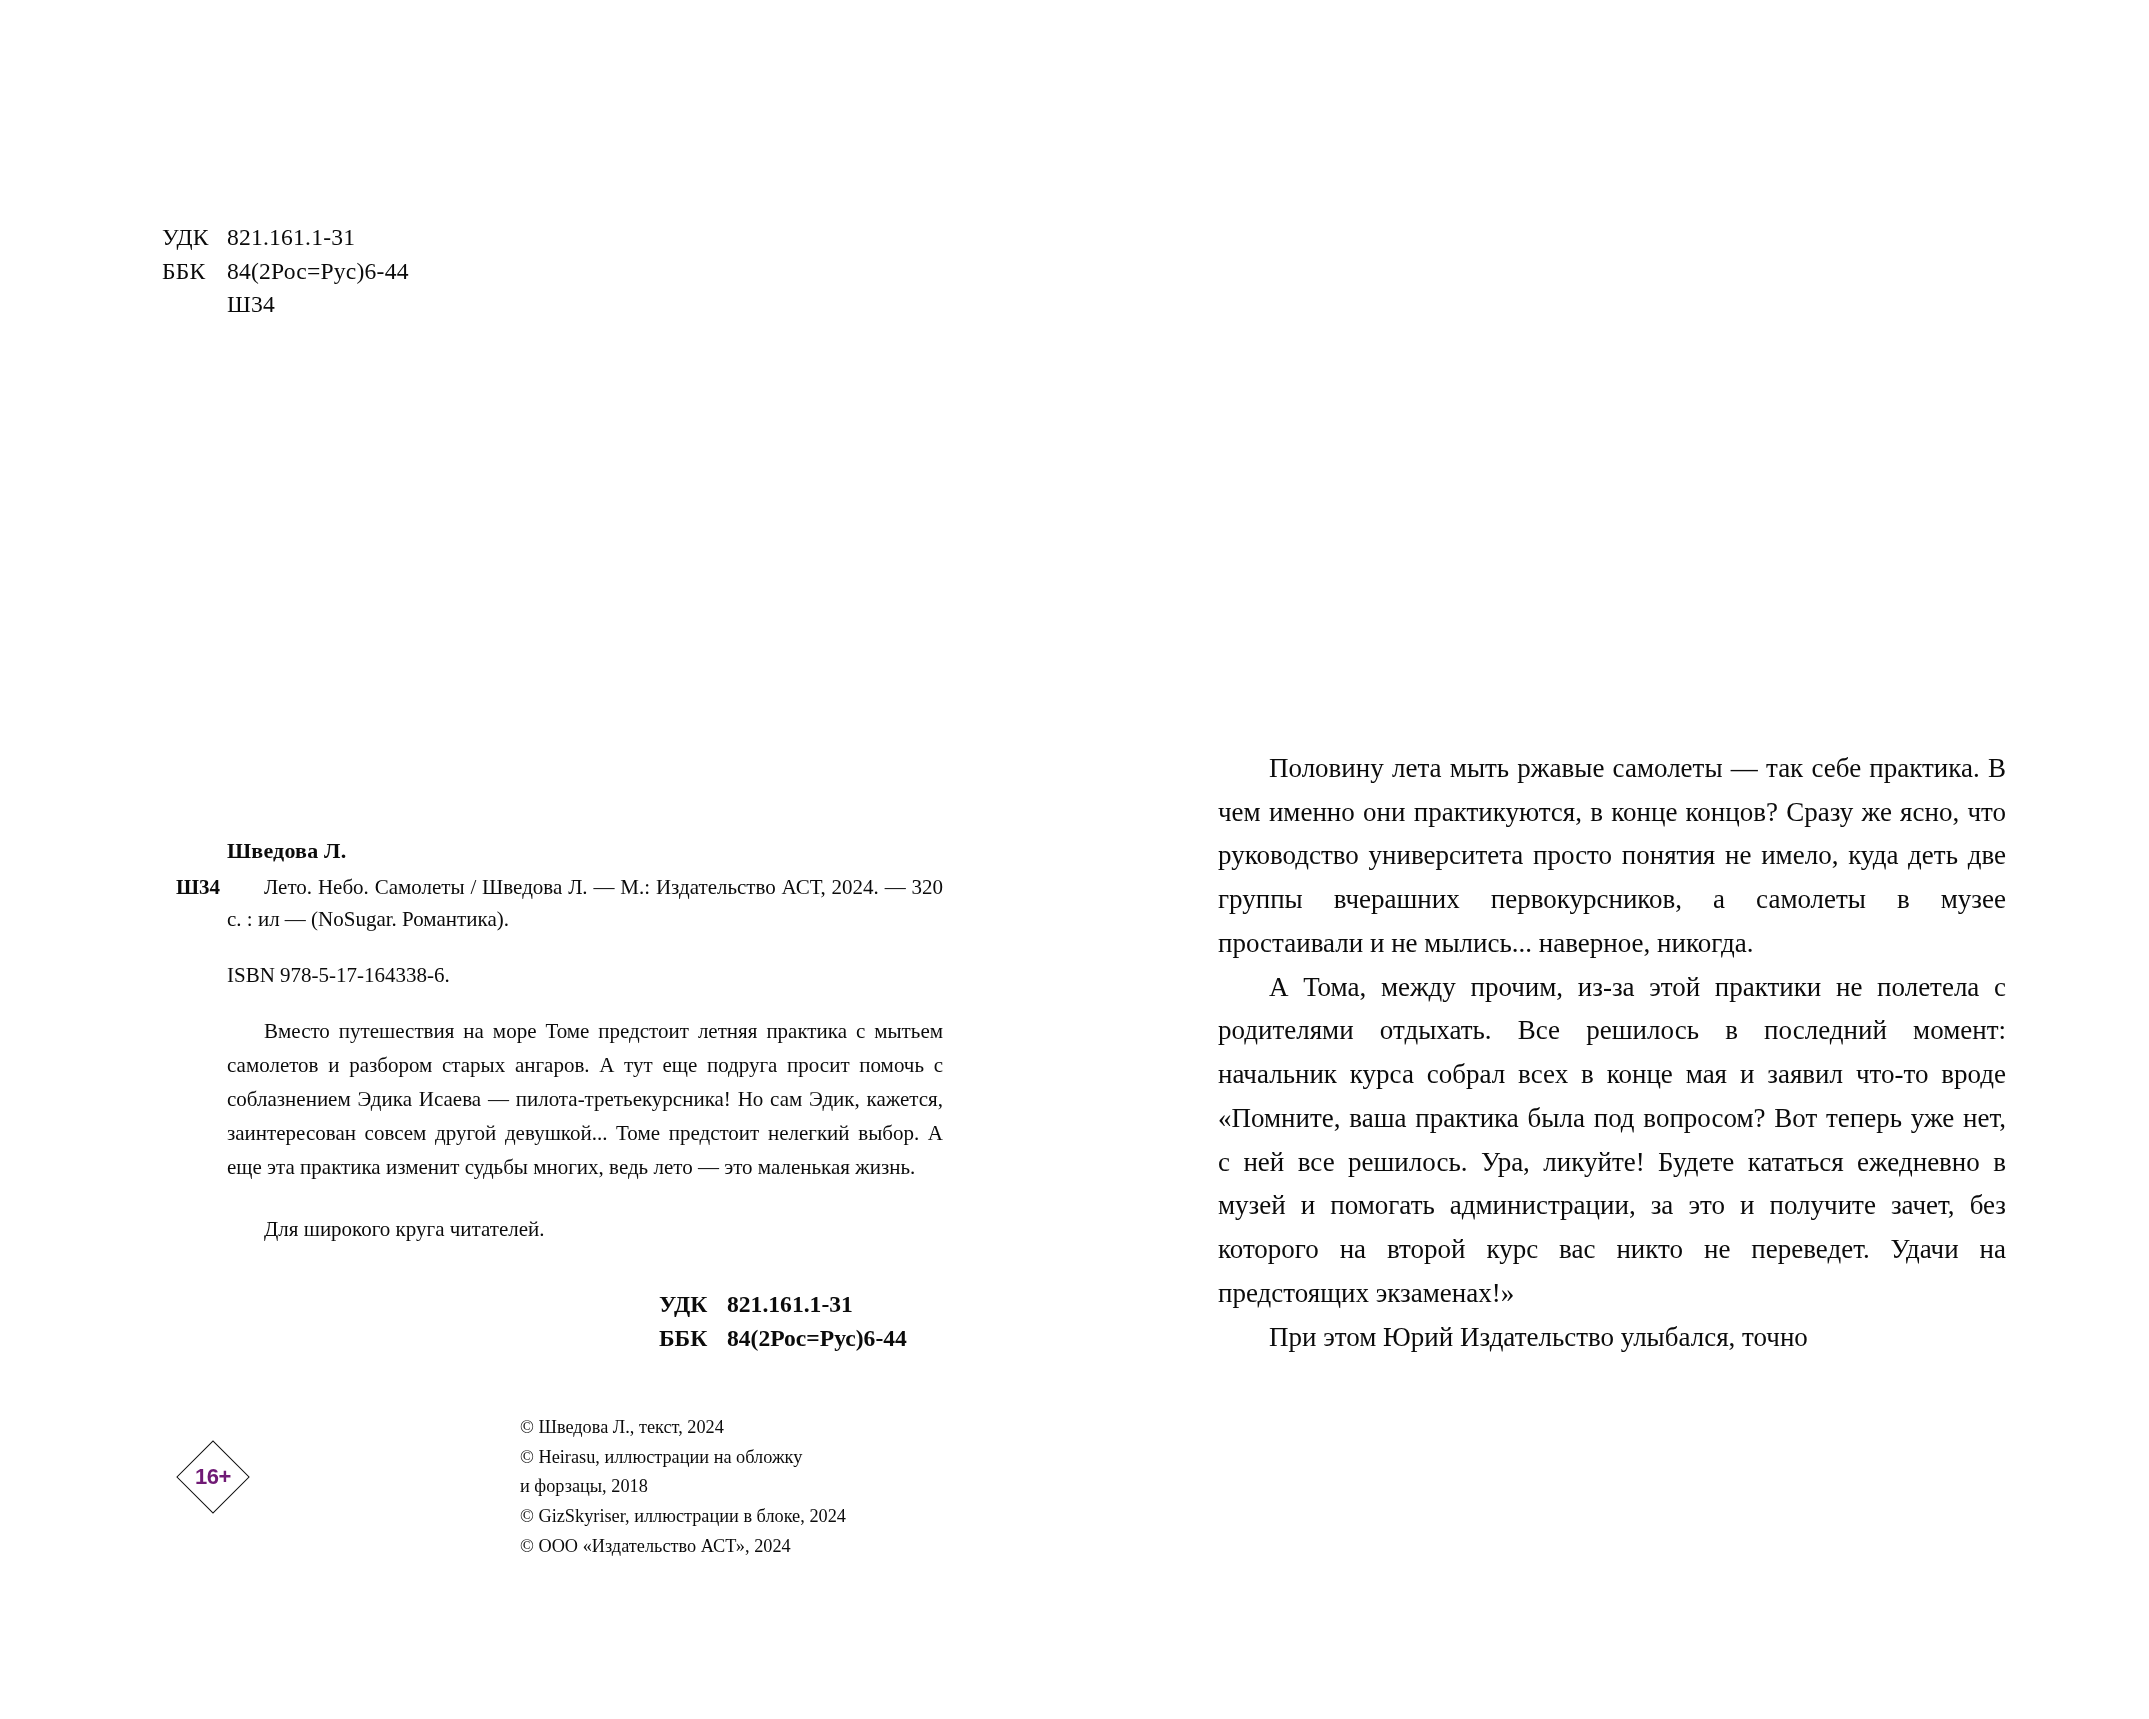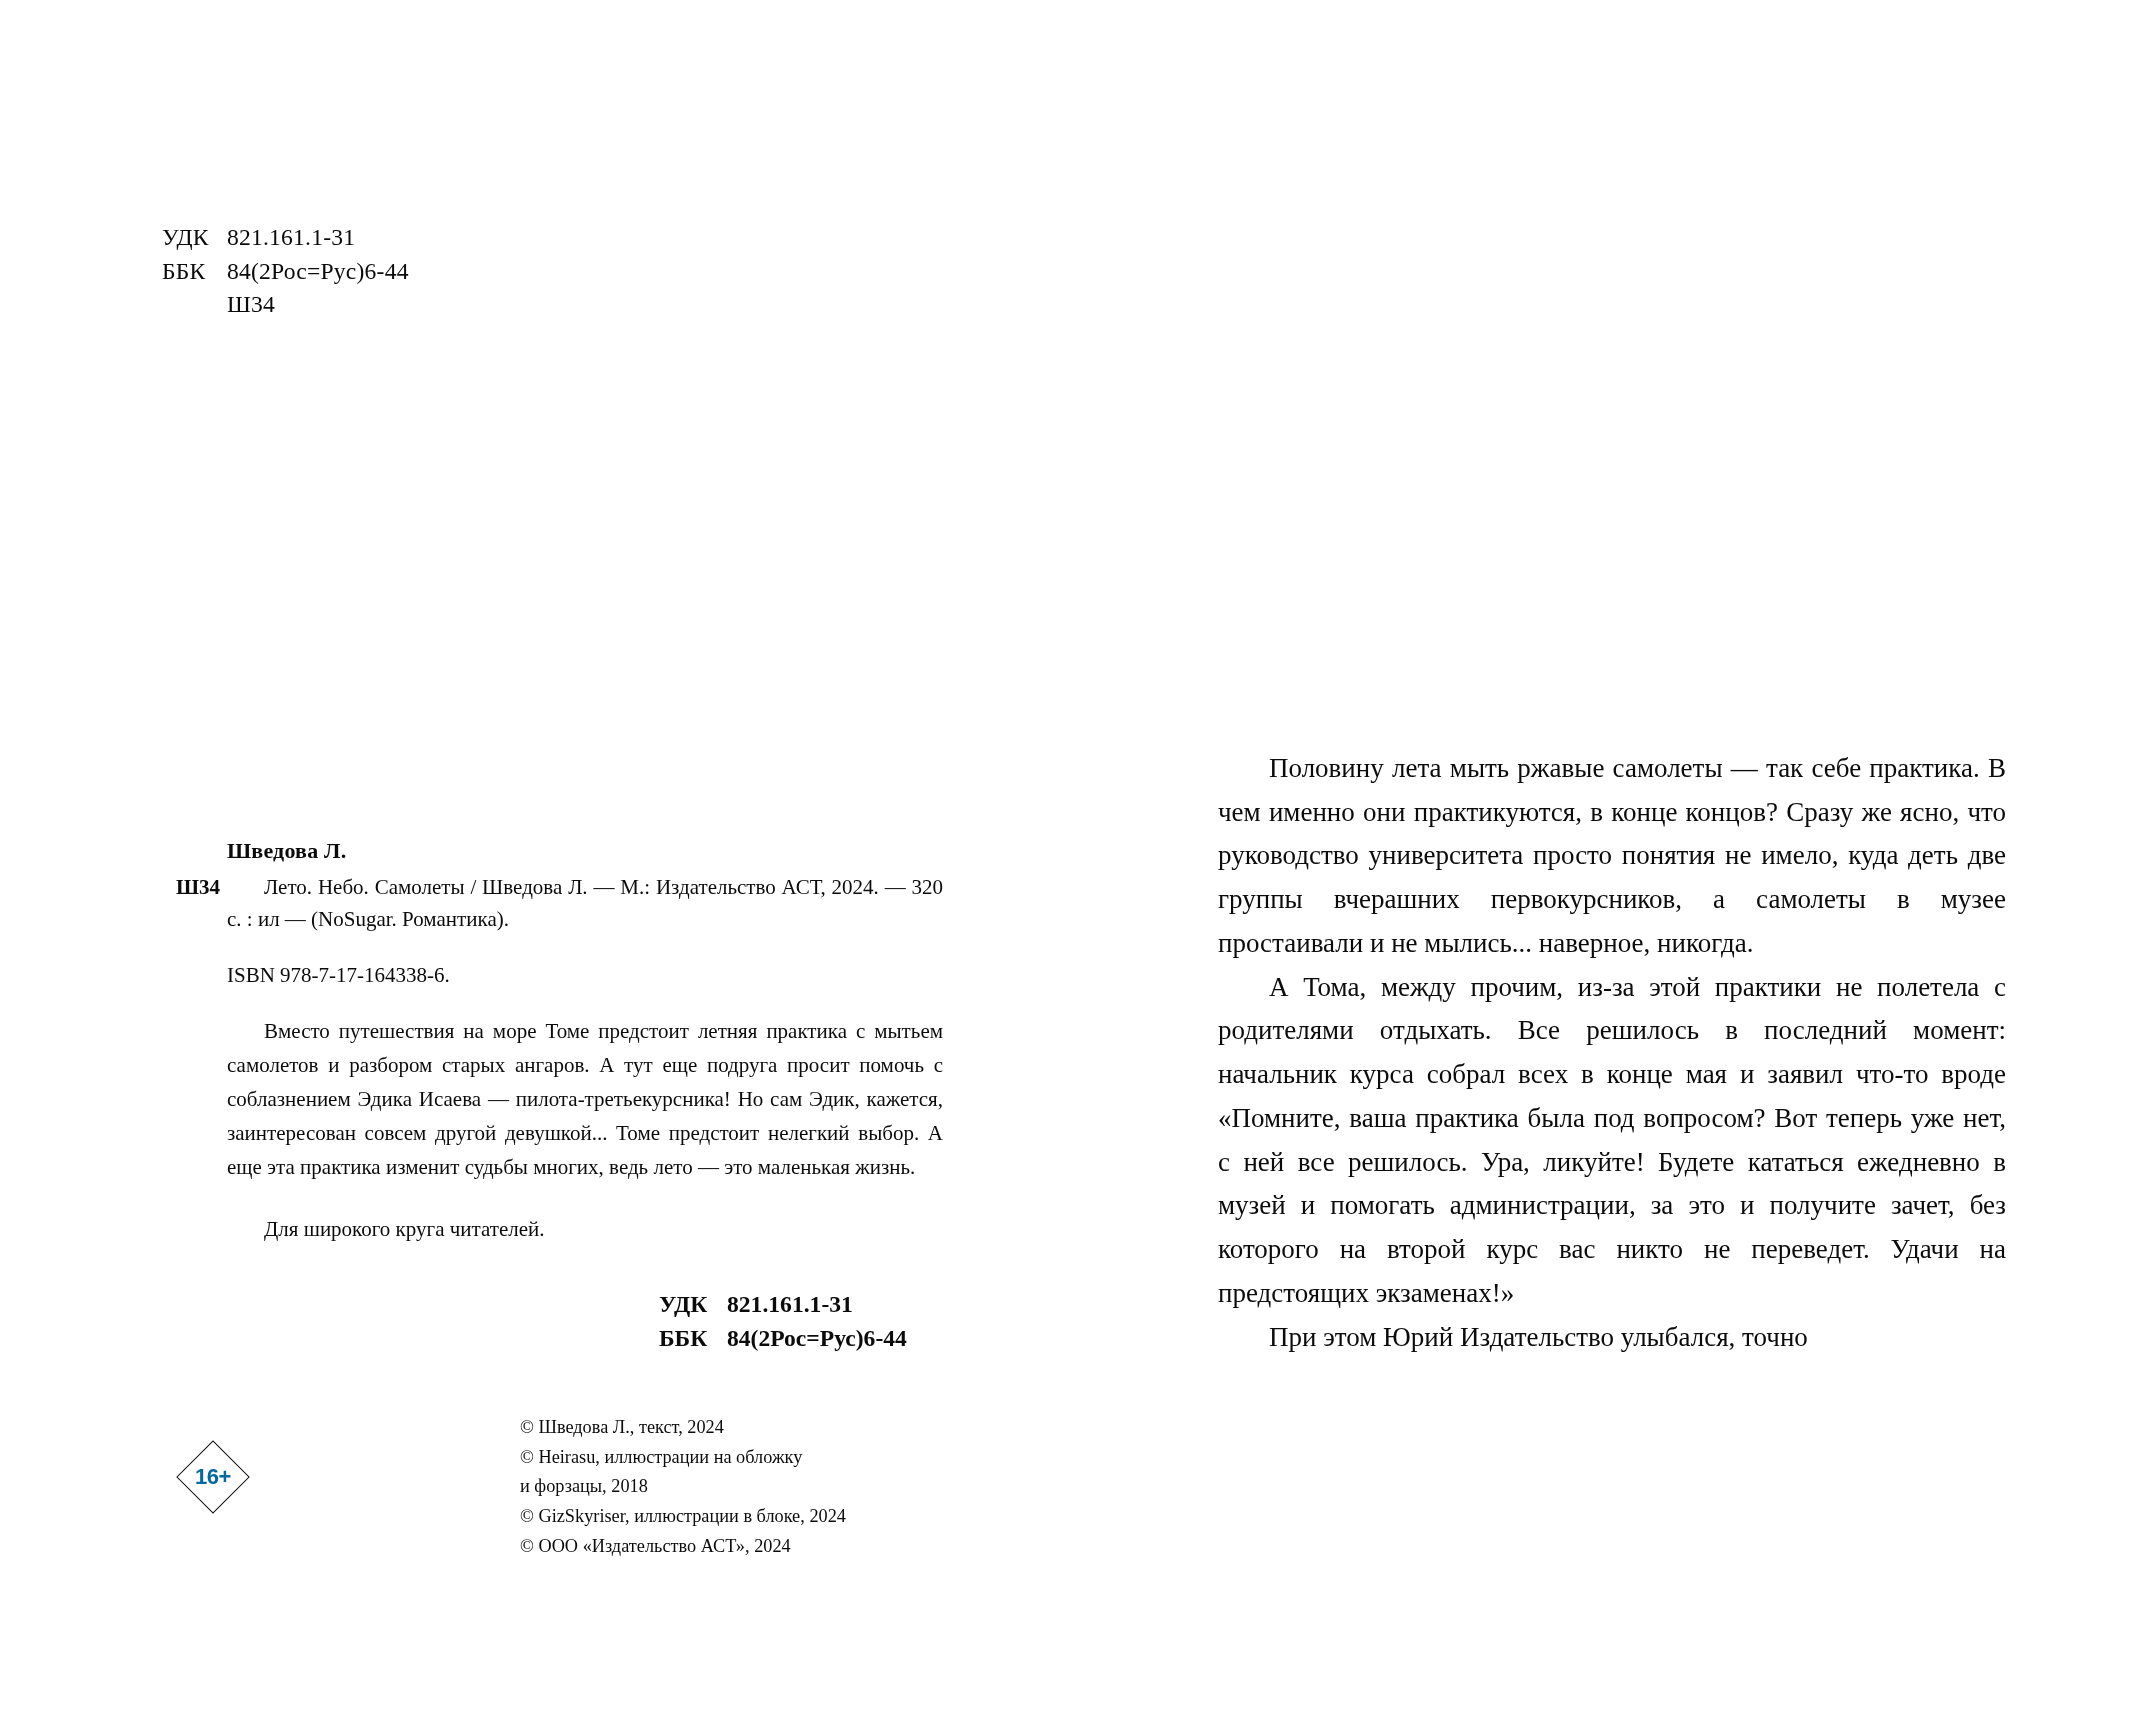--- a/index.html
+++ b/index.html
@@ -146,21 +146,21 @@
     top: 0;
     width: 72px;
     height: 72px;
     display: flex;
     align-items: center;
     justify-content: center;
     font-family: "Liberation Sans", "DejaVu Sans", sans-serif;
     font-weight: bold;
     font-size: 22px;
     letter-spacing: -0.4px;
-    color: #0369a1;
+    color: #701a75;
   }
 
   
   #right-page {
     position: absolute;
     left: 1075px;
     top: 0;
     width: 1074px;
     height: 1720px;
   }
@@ -223,21 +223,21 @@
       <span class="udk-row"><span class="udk-key">ББК</span><span>84(2Рос=Рус)6-44</span></span>
       <span class="udk-row shelf">Ш34</span>
     </div>
 
     <div class="cip-block">
       <div class="cip-author">Шведова Л.</div>
       <p class="cip-entry">
         <span class="cip-shelf">Ш34</span>
         <span>Лето. Небо. Самолеты / Шведова Л. — М.: Издательство АСТ, 2024. — 320 с. : ил — (NoSugar. Романтика).</span>
       </p>
-      <p class="cip-isbn">ISBN 978-7-17-164338-6.</p>
+      <p class="cip-isbn">ISBN 978-5-17-164338-6.</p>
       <p class="cip-annotation">Вместо путешествия на море Томе предстоит летняя практика с мытьем самолетов и разбором старых ангаров. А тут еще подруга просит помочь с соблазнением Эдика Исаева — пилота-третьекурсника! Но сам Эдик, кажется, заинтересован совсем другой девушкой... Томе предстоит нелегкий выбор. А еще эта практика изменит судьбы многих, ведь лето — это маленькая жизнь.</p>
       <p class="cip-audience">Для широкого круга читателей.</p>
     </div>
 
     <div class="udk-block-bottom">
       <span class="udk-row"><span class="udk-key">УДК</span><span>821.161.1-31</span></span>
       <span class="udk-row"><span class="udk-key">ББК</span><span>84(2Рос=Рус)6-44</span></span>
     </div>
 
     <div class="copyright-block">

